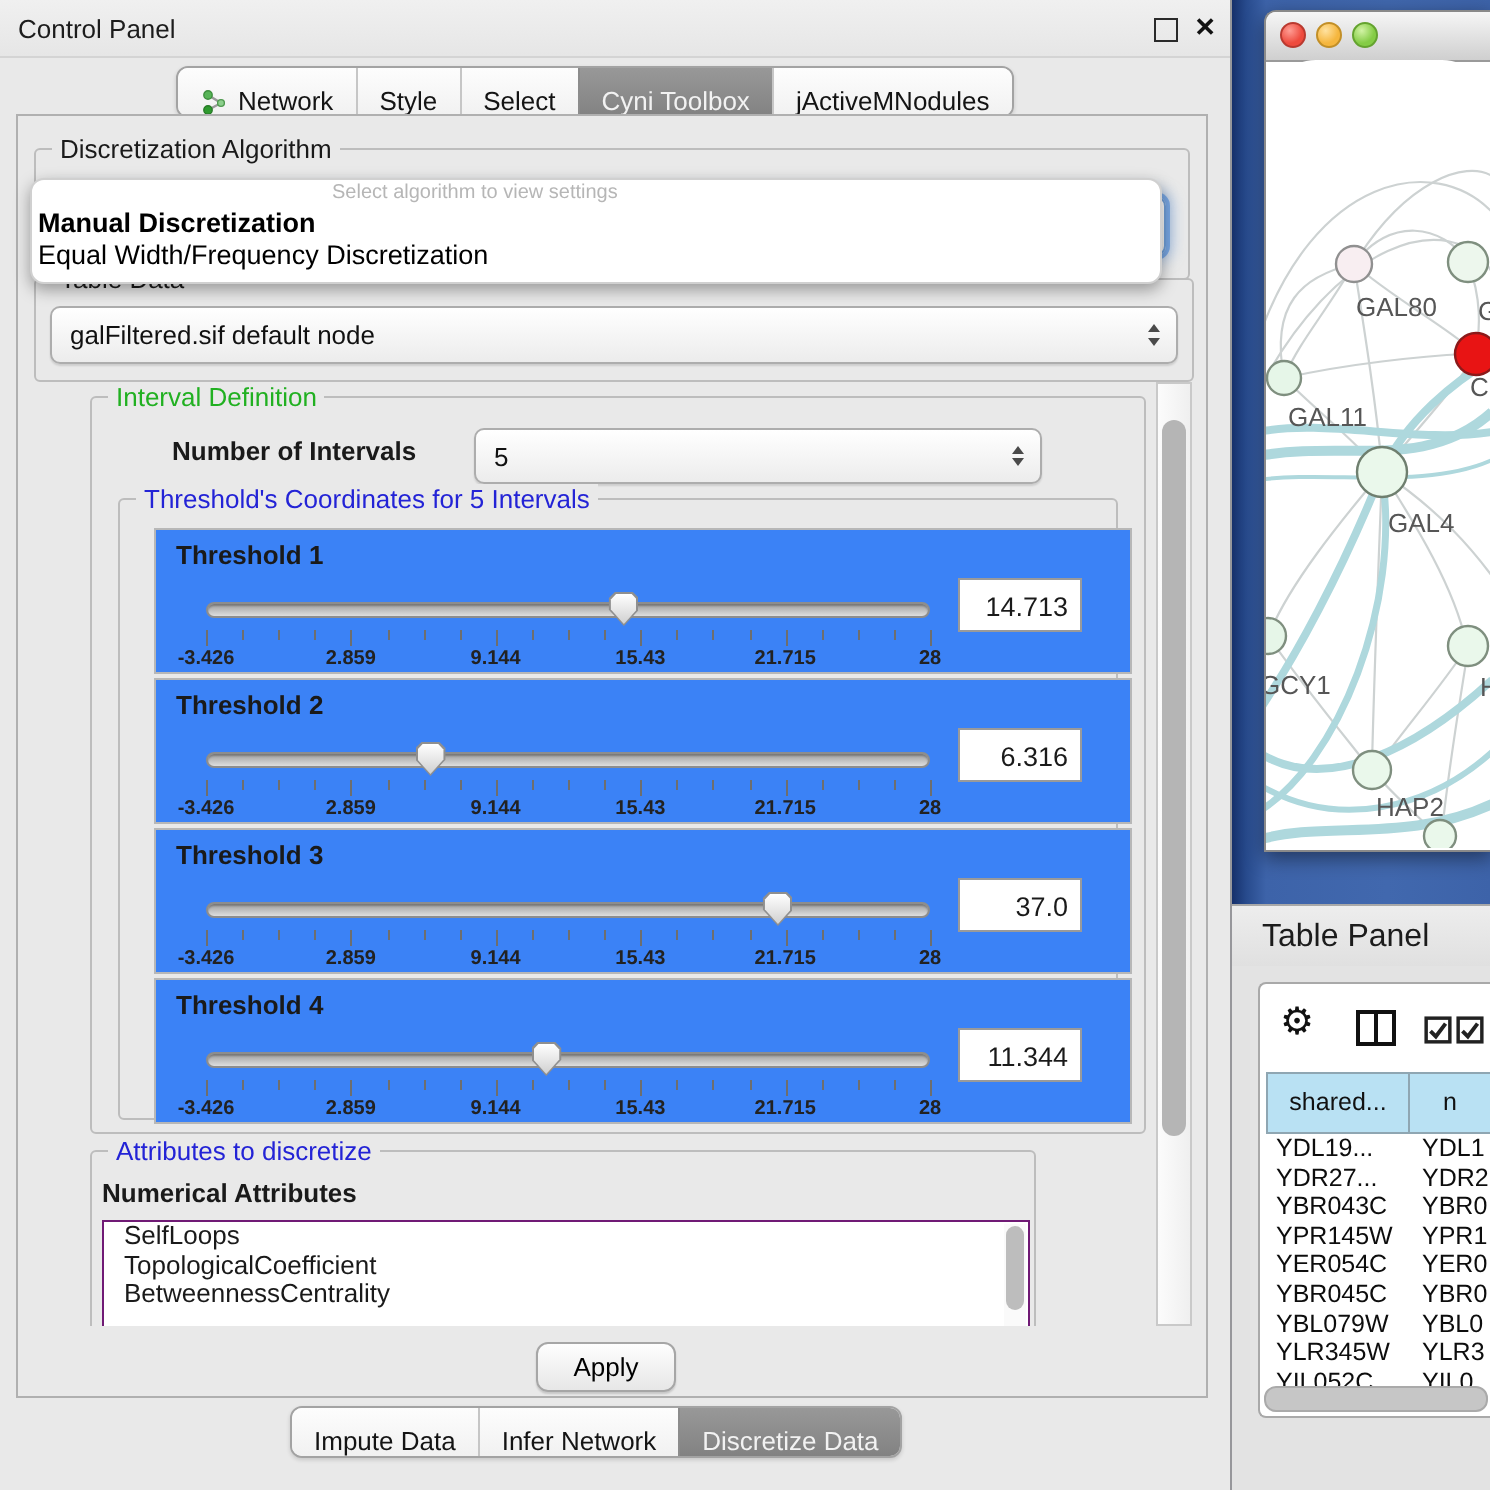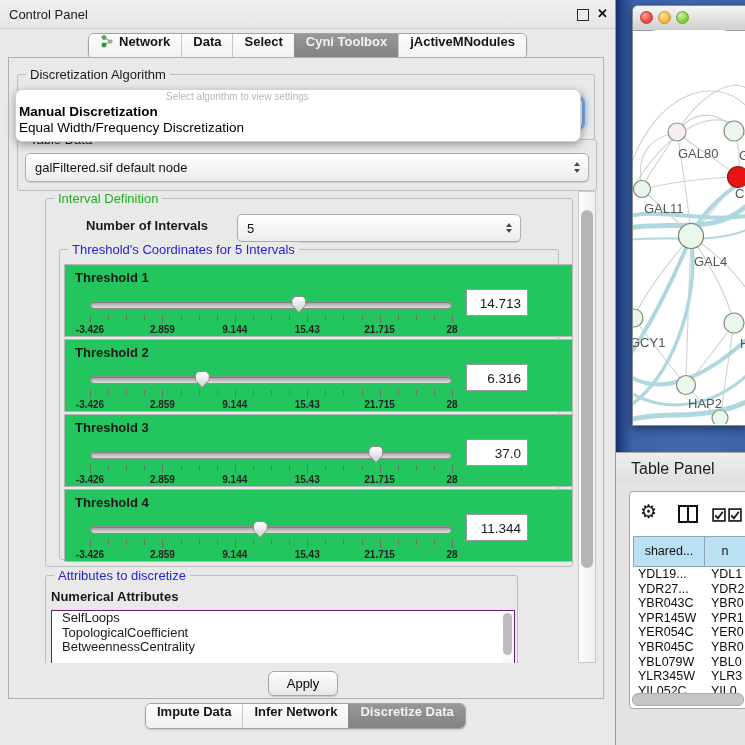--- a/index.html
+++ b/index.html
@@ -7,21 +7,21 @@
          font-family:"Liberation Sans",sans-serif;font-size:13px;color:#1a1a1a;
          background:#e9e9e9;}
   
   #control-panel{position:absolute;left:0;top:0;width:615px;height:745px;background:#e9e9e9;border-right:1px solid #97979b;}
   .titlebar{position:absolute;left:0;top:0;width:100%;height:28px;background:linear-gradient(#f0f0f0,#e6e6e6);border-bottom:1px solid #d4d4d4;}
   .tb-title{position:absolute;left:9px;top:7px;font-size:13px;color:#1c1c1c;}
   .float-icon{position:absolute;right:26px;top:9px;width:10px;height:10px;border:1.6px solid #2a2a2a;background:transparent;}
   .close-icon{position:absolute;right:7px;top:6px;font-size:13px;font-weight:bold;color:#111;line-height:16px;}
   
   .segtabs{position:absolute;display:flex;height:24px;border:1px solid #a3a3a3;border-radius:6px;overflow:hidden;background:#fbfbfb;box-shadow:0 1px 2px rgba(0,0,0,.15);}
-  .seg{display:flex;align-items:flex-start;padding:0 11px;font-size:13px;color:#141414;background:linear-gradient(#fdfdfd,#f1f1f1);white-space:nowrap;cursor:default;font-weight:bold;}
+  .seg{display:flex;align-items:flex-end;padding:0 11px;font-size:13px;color:#141414;background:linear-gradient(#fdfdfd,#f1f1f1);white-space:nowrap;cursor:default;}
   .seg+.seg{border-left:1px solid #c6c6c6;}
   .seg.sel{background:linear-gradient(#989898,#828282);color:#f2f2f2;border-color:#8c8c8c;}
   .tab-icon{width:14px;height:14px;margin-right:5px;}
   #top-tabs{left:88px;top:33px;}
   #bottom-tabs{left:145px;top:703px;}
   
   .content-frame{position:absolute;left:8px;top:57px;width:594px;height:640px;border:1px solid #b0b0b0;background:#e9e9e9;}
   .groupbox{position:absolute;border:1px solid #bdbdbd;border-radius:3px;}
   .group-title{position:absolute;top:-8px;left:8px;background:#e9e9e9;padding:0 4px;font-size:13px;white-space:nowrap;color:#1a1a1a;}
   .group-title.green{color:#21b021;}
@@ -42,21 +42,21 @@
   .popup-item{position:absolute;left:3px;font-size:13.5px;color:#000;white-space:nowrap;}
   .popup-item.b{font-weight:bold;}
   #td-group{left:8px;top:81px;width:578px;height:50px;}
   #td-combo{left:16px;top:95px;width:562px;height:27px;}
   
   .scroll-area{position:absolute;left:10px;top:133px;width:560px;height:472px;overflow:hidden;}
   #interval-group{left:26px;top:7px;width:526px;height:367px;}
   #num-label{position:absolute;left:67px;top:27px;font-weight:bold;font-size:13px;}
   #num-combo{left:218px;top:23px;width:282px;height:26px;}
   #thr-group{left:40px;top:58px;width:498px;height:309px;}
-  .thr-panel{position:absolute;left:45px;width:487px;height:71px;border:1px solid #b7b7b7;background:#22c55e;padding-left:20px;}
+  .thr-panel{position:absolute;left:58px;width:487px;height:71px;border:1px solid #b7b7b7;background:#3b82f6;}
   .thr-label{position:absolute;left:10px;top:5px;font-weight:bold;font-size:13px;}
   .slider{position:absolute;left:25px;top:30px;width:362px;height:40px;}
   .track{position:absolute;left:0;right:0;top:6px;height:6px;border-radius:4px;border:1px solid #8d8d8d;background:linear-gradient(#9e9e9e,#dedede);box-shadow:inset 0 1px 1px rgba(0,0,0,.25);}
   .thumb{position:absolute;top:1px;width:15px;height:17px;z-index:2;}
   .thumb::before{content:"";position:absolute;inset:0;background:#8f8f8f;clip-path:polygon(20% 0,80% 0,100% 18%,100% 52%,50% 100%,0 52%,0 18%);}
   .thumb::after{content:"";position:absolute;inset:1px;background:linear-gradient(#ffffff,#d0d0d0);clip-path:polygon(20% 0,80% 0,100% 18%,100% 52%,50% 100%,0 52%,0 18%);}
   .ticks{position:absolute;left:0;right:0;top:20px;height:9px;}
   .tick{position:absolute;top:0;width:1px;background:#6e6e6e;}
   .tick.major{height:8px;}
   .tick.minor{height:5px;}
@@ -118,21 +118,21 @@
         <div class="seg">
           <svg class="tab-icon" viewBox="0 0 14 14">
             <path d="M4 3.5 L10.5 7.5 L4 11" stroke="#9a9a9a" fill="none" stroke-width="1.2"></path>
             <circle cx="4" cy="3.5" r="2.1" fill="#57b457" stroke="#3e8f3e" stroke-width="0.7"></circle>
             <circle cx="4" cy="11" r="2.1" fill="#2f9a2f" stroke="#277c27" stroke-width="0.7"></circle>
             <circle cx="10.5" cy="7.5" r="1.7" fill="#8ccf8c" stroke="#4f9a4f" stroke-width="0.7"></circle>
           </svg>
           <span>Network</span>
         </div>
         <div class="seg">
-          <span>Data</span>
+          <span>Style</span>
         </div>
         <div class="seg">
           <span>Select</span>
         </div>
         <div class="seg sel">
           <span>Cyni Toolbox</span>
         </div>
         <div class="seg">
           <span>jActiveMNodules</span>
         </div>

